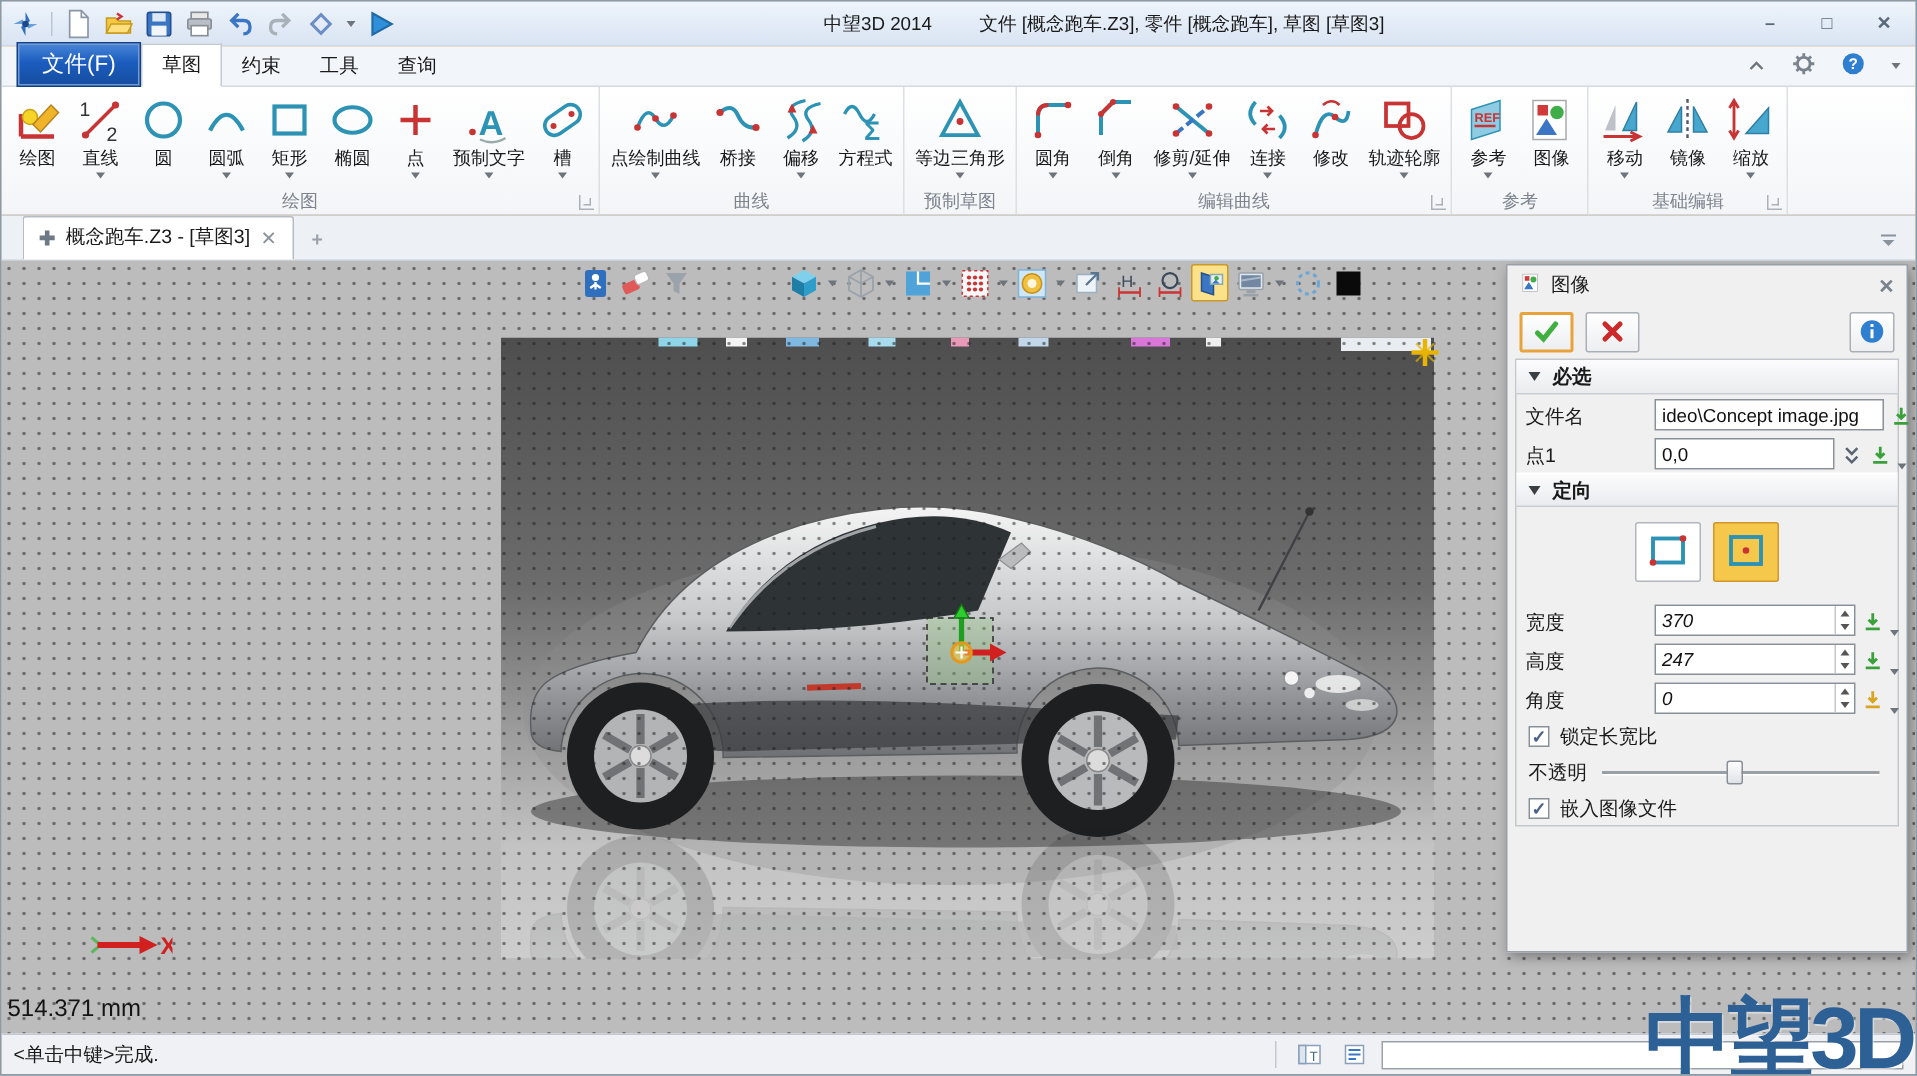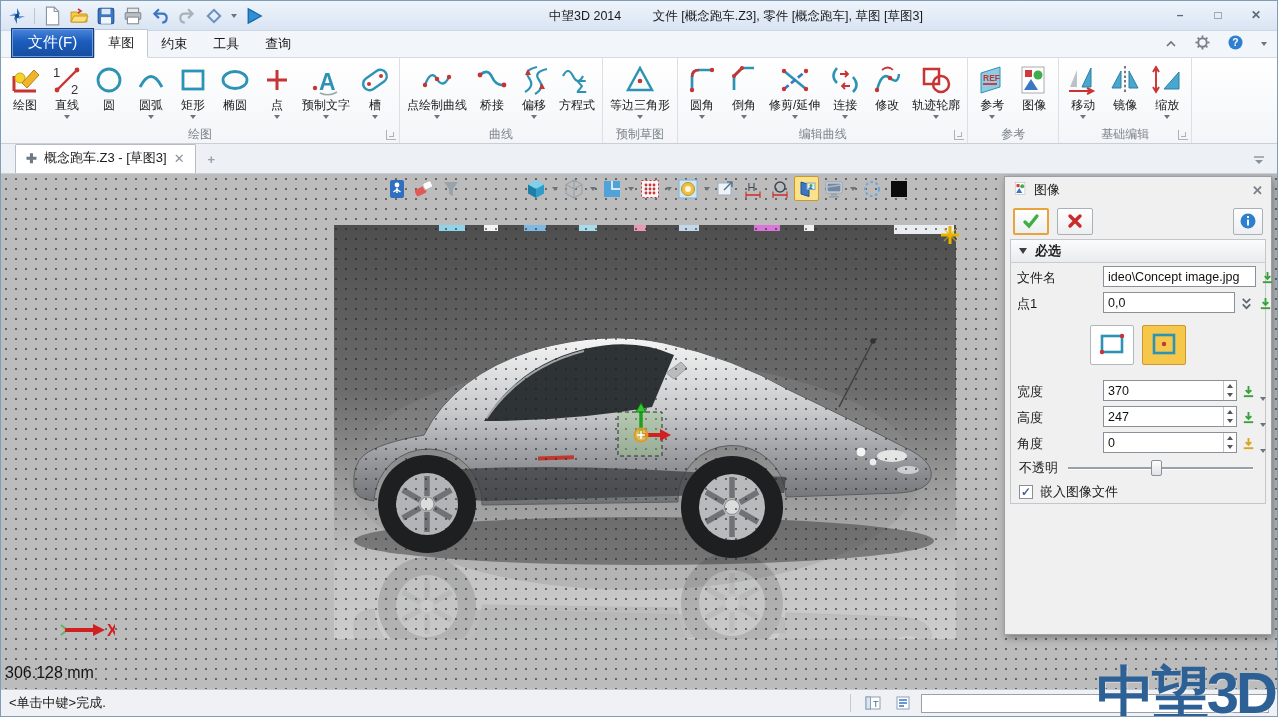--- a/index.html
+++ b/index.html
@@ -109,23 +109,23 @@
              background: linear-gradient(#fcfcfd,#e9ebee); border-top: 1px solid #fff;
              border-bottom: 1px solid #c9cdd2; font-weight: bold; color: #1a1a1a; }
   .sec-hdr:first-child { border-top: none; }
   .tri-down { width: 0; height: 0; border-left: 4.5px solid transparent;
               border-right: 4.5px solid transparent; border-top: 6px solid #3a3f45; }
   .prow { display: flex; align-items: flex-end; padding: 3px 6px 2px; gap: 4px; }
   .plabel { width: 82px; color: #1a1a1a; flex: none; }
   .pinput { height: 21px; border: 1px solid #8a9097; background: #fff; font-size: 12.5px;
             font-family: "Liberation Sans", sans-serif; padding: 0 4px; color: #111; }
   .w-file { width: 153px; }
-  .w-pt { width: 132px; }
+  .w-pt { width: 120px; }
   .spinbox { position: relative; width: 134px; flex: none; }
-  .spinbox .pinput { width: 100%; padding-right: 20px; }
+  .spinbox .pinput { width: 100%; padding-right: 20px; font-style: italic; }
   .spin { position: absolute; right: 1px; top: 1px; bottom: 1px; width: 13px;
           border-left: 1px solid #c3c7cc; display: flex; flex-direction: column; }
   .spin span { flex: 1; display: flex; align-items: center; justify-content: center; }
   .tri-up-s { width: 0; height: 0; border-left: 3px solid transparent; border-right: 3px solid transparent;
               border-bottom: 4px solid #555; }
   .tri-dn-s { width: 0; height: 0; border-left: 3px solid transparent; border-right: 3px solid transparent;
               border-top: 4px solid #555; }
   .mini-btn { width: 18px; height: 20px; display: flex; align-items: center; justify-content: center; }
   .mini-btn svg { width: 15px; height: 15px; }
   .dropsel { width: 158px; height: 21px; border: 1px solid #8a9097; background: #fff;
@@ -838,21 +838,21 @@
             <circle cx="10" cy="10" r="7" stroke="#6aa7d8" stroke-width="2" stroke-dasharray="2.6 2.6" fill="none"></circle>
           </svg>
         </span>
         <span class="cv-btn">
           <svg viewBox="0 0 20 20">
             <rect x="2" y="2" width="16" height="16" fill="#0a0a0a"></rect>
           </svg>
         </span>
       </div>
 
-    <div class="dim-readout">306.128 mm</div>
+    <div class="dim-readout">514.371 mm</div>
 
     <div class="origin-axis">
       <svg width="58" height="26" viewBox="0 0 58 26">
         <path d="M4 8 L10 13 L4 18" fill="none" stroke="#5cb85c" stroke-width="2"></path>
         <path d="M8 13 H38" stroke="#d02020" stroke-width="4"></path>
         <path d="M36 7 L48 13 L36 19 Z" fill="#d02020"></path>
         <text x="50" y="19" font-size="16" font-weight="bold" fill="#d02020">X</text>
       </svg>
     </div>
 
@@ -933,20 +933,24 @@
           </span>
           <span class="mini-btn">
             <svg viewBox="0 0 16 16">
                 <path d="M8 2 V9 M5 6.5 L8 9.5 L11 6.5" fill="none" stroke="#3aa13a" stroke-width="2"></path>
                 <path d="M3 13 H13" stroke="#3aa13a" stroke-width="2"></path>
               </svg>
           </span>
           <span class="caret-down"></span>
         </div>
 
+        <div class="sec-hdr">
+          <span class="tri-down"></span>
+          <span>定向</span>
+        </div>
         <div class="orient-body">
           <div class="orient-btn">
             <svg width="32" height="28" viewBox="0 0 32 28">
                 <rect x="6" y="5" width="20" height="16" fill="#fff" stroke="#2d93b5" stroke-width="2.6"></rect>
                 <circle cx="26" cy="5" r="2.2" fill="#c83434"></circle>
                 <circle cx="6" cy="21" r="2.2" fill="#c83434"></circle>
               </svg>
           </div>
           <div class="orient-btn selected">
             <svg width="32" height="28" viewBox="0 0 32 28">
@@ -1012,20 +1016,24 @@
               </span>
           </span>
           <span class="mini-btn">
             <svg viewBox="0 0 16 16">
                 <path d="M8 2 V9 M5 6.5 L8 9.5 L11 6.5" fill="none" stroke="#d9a520" stroke-width="2"></path>
                 <path d="M3 13 H13" stroke="#d9a520" stroke-width="2"></path>
               </svg>
           </span>
           <span class="caret-down"></span>
         </div>
+        <div class="cbrow">
+          <span class="cbox"></span>
+          <span>锁定长宽比</span>
+        </div>
         <div class="sliderrow">
           <span>不透明</span>
           <span class="slider-track">
             <span class="slider-thumb"></span>
           </span>
         </div>
         <div class="cbrow">
           <span class="cbox"></span>
           <span>嵌入图像文件</span>
         </div>

